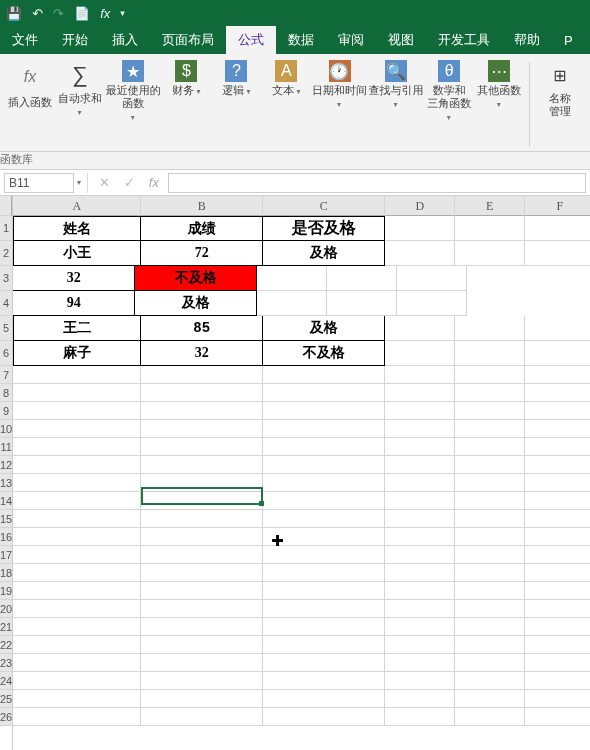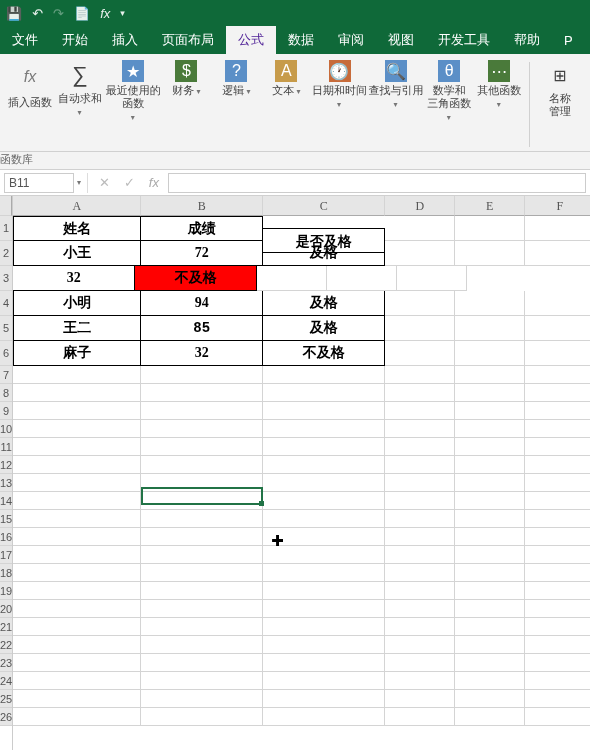--- a/index.html
+++ b/index.html
@@ -166,42 +166,41 @@
       <div class="colhdr cB">B</div>
       <div class="colhdr cC">C</div>
       <div class="colhdr cD">D</div>
       <div class="colhdr cE">E</div>
       <div class="colhdr cF">F</div>
     </div>
     <div id="gridrows">
         <div class="row tall">
           <div class="cell cA bold" style="border-width: 1px; border-style: solid; border-color: rgb(0, 0, 0); font-size: 14px; font-family: SimSun;">姓名</div>
           <div class="cell cB bold" style="border-right: 1px solid rgb(0, 0, 0); border-bottom: 1px solid rgb(0, 0, 0); border-top: 1px solid rgb(0, 0, 0); font-size: 14px; font-family: SimSun;">成绩</div>
-          <div class="cell cC bold" style="border-right: 1px solid rgb(0, 0, 0); border-bottom: 1px solid rgb(0, 0, 0); border-top: 1px solid rgb(0, 0, 0); font-size: 14px; font-family: Liberation Sans, sans-serif; margin-top: 12px;">是否及格</div>
+          <div class="cell cC bold" style="border-right: 1px solid rgb(0, 0, 0); border-bottom: 1px solid rgb(0, 0, 0); border-top: 1px solid rgb(0, 0, 0); font-size: 16px; font-family: Liberation Mono, monospace;">是否及格</div>
           <div class="cell cD"></div>
           <div class="cell cE"></div>
           <div class="cell cF"></div>
         </div>
         <div class="row tall">
           <div class="cell cA bold" style="border-right: 1px solid rgb(0, 0, 0); border-bottom: 1px solid rgb(0, 0, 0); border-left: 1px solid rgb(0, 0, 0); font-size: 14px; font-family: SimSun;">小王</div>
           <div class="cell cB bold" style="border-right: 1px solid rgb(0, 0, 0); border-bottom: 1px solid rgb(0, 0, 0); font-size: 14px; font-family: SimSun;">72</div>
           <div class="cell cC bold" style="border-right: 1px solid rgb(0, 0, 0); border-bottom: 1px solid rgb(0, 0, 0); font-size: 14px; font-family: SimSun;">及格</div>
           <div class="cell cD"></div>
           <div class="cell cE"></div>
           <div class="cell cF"></div>
         </div>
         <div class="row tall">
           <div class="cell cB bold" style="border-right: 1px solid rgb(0, 0, 0); border-bottom: 1px solid rgb(0, 0, 0); font-size: 14px; font-family: SimSun;">32</div>
           <div class="cell cC red bold" style="border-right: 1px solid rgb(0, 0, 0); border-bottom: 1px solid rgb(0, 0, 0); font-size: 14px; font-family: SimSun;">不及格</div>
           <div class="cell cD"></div>
           <div class="cell cE"></div>
           <div class="cell cF"></div>
         </div>
         <div class="row tall">
-          <div class="cell cA bold" style="border-right: 1px solid rgb(0, 0, 0); border-bottom: 1px solid rgb(0, 0, 0); border-left: 1px solid rgb(0, 0, 0); font-size: 14px; font-family: SimSun;">小明</div>
           <div class="cell cB bold" style="border-right: 1px solid rgb(0, 0, 0); border-bottom: 1px solid rgb(0, 0, 0); font-size: 14px; font-family: SimSun;">94</div>
           <div class="cell cC bold" style="border-right: 1px solid rgb(0, 0, 0); border-bottom: 1px solid rgb(0, 0, 0); font-size: 14px; font-family: SimSun;">及格</div>
           <div class="cell cD"></div>
           <div class="cell cE"></div>
           <div class="cell cF"></div>
         </div>
         <div class="row tall">
           <div class="cell cA bold" style="border-right: 1px solid rgb(0, 0, 0); border-bottom: 1px solid rgb(0, 0, 0); border-left: 1px solid rgb(0, 0, 0); font-size: 14px; font-family: SimSun;">王二</div>
           <div class="cell cB bold" style="border-right: 1px solid rgb(0, 0, 0); border-bottom: 1px solid rgb(0, 0, 0); font-size: 14px; font-family: Liberation Mono, monospace;">85</div>
           <div class="cell cC bold" style="border-right: 1px solid rgb(0, 0, 0); border-bottom: 1px solid rgb(0, 0, 0); font-size: 14px; font-family: SimSun;">及格</div>

